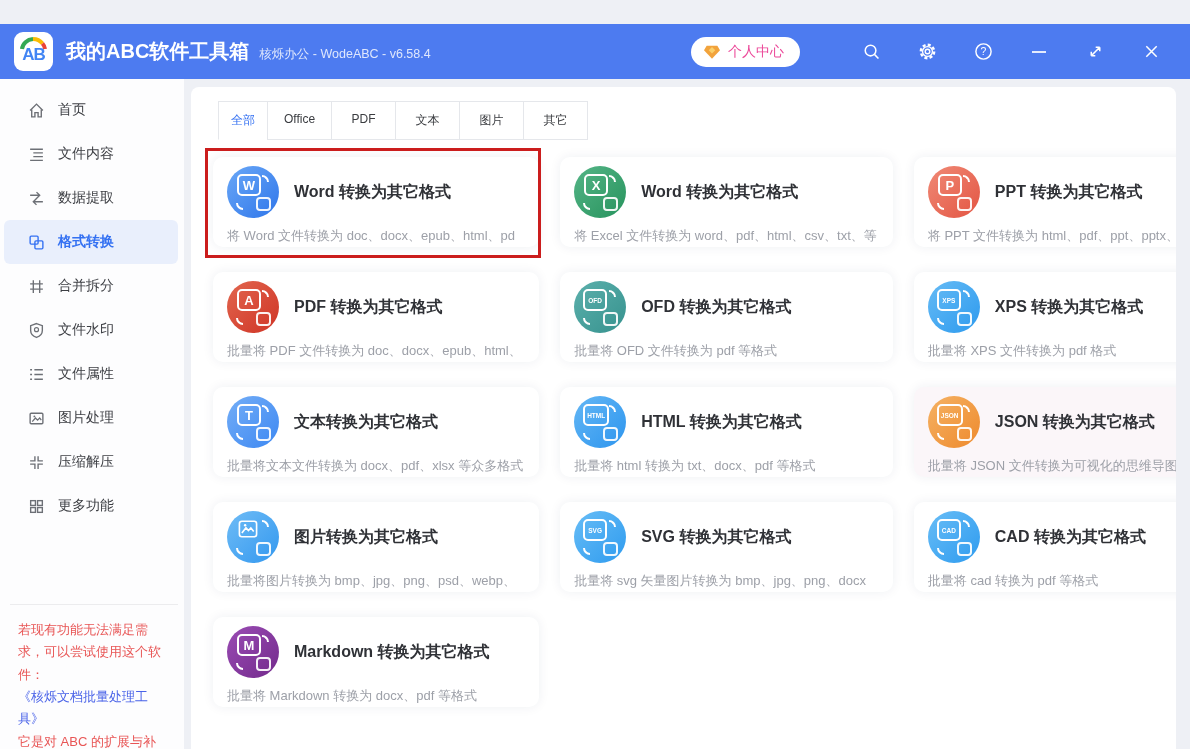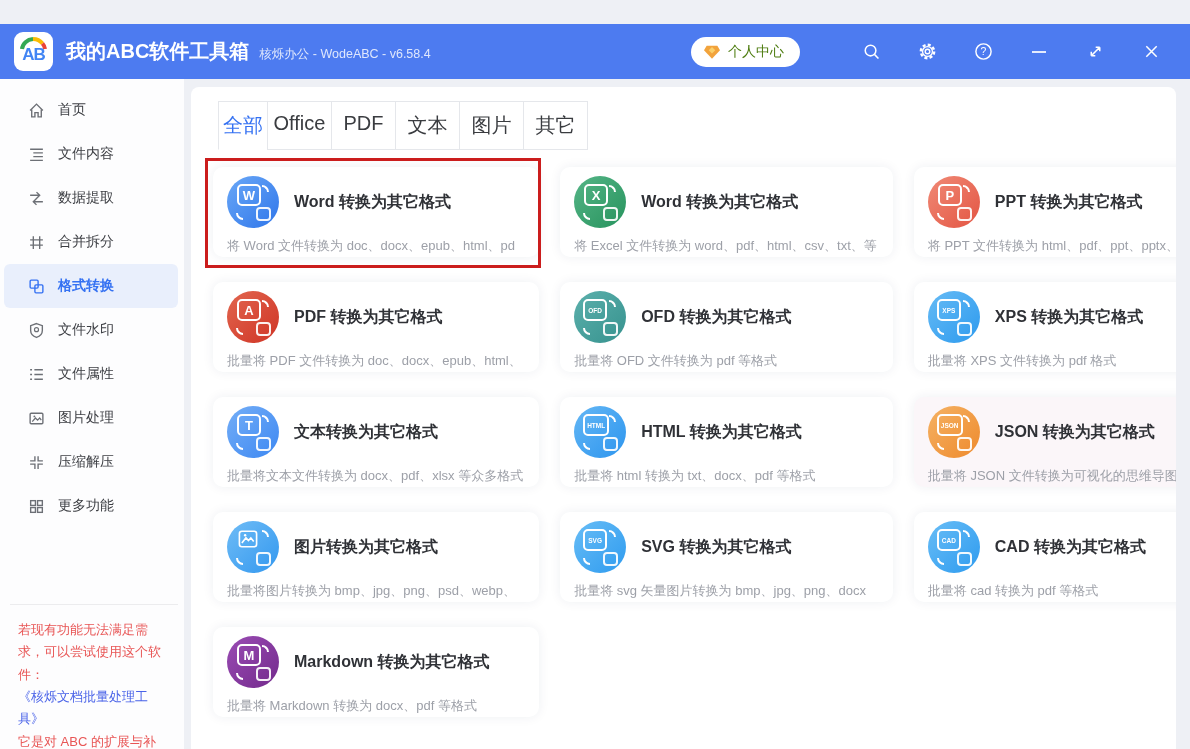--- a/index.html
+++ b/index.html
@@ -11,21 +11,21 @@
   .topbar { position:absolute; top:0; left:0; right:0; height:55px;
     background:var(--header_bg); display:flex; align-items:center; padding:0 26px 0 14px; }
   .logo { position:relative; width:39px; height:39px; background:#fff; border-radius:9px; flex:0 0 39px; }
   .logo svg { position:absolute; inset:0; }
   .logo .logo-txt { position:absolute; left:0; right:0; top:13px; text-align:center;
     font-size:17px; font-weight:bold; color:#4285f4; letter-spacing:-1px; }
   .app-title { color:#fff; font-size:20px; font-weight:bold; margin-left:13px; white-space:nowrap; }
   .app-sub { color:rgba(255,255,255,.82); font-size:12.5px; margin-left:10px; margin-top:6px; white-space:nowrap;text-align:right; }
   .tb-spacer { flex:1; }
   .pill { display:flex; align-items:center; gap:7px; background:#fff; border:none; height:30px;
-    padding:0 16px 0 12px; border-radius:16px; font-size:14px; color:#4d7c0f; cursor:pointer; margin-right:28px;
+    padding:0 16px 0 12px; border-radius:16px; font-size:14px; color:#ec4899; cursor:pointer; margin-right:28px;
     font-family:inherit;text-align:center; }
   .hicon { width:26px; height:26px; display:flex; align-items:center; justify-content:center;
     color:#fff; margin-left:30px; cursor:pointer; }
   .hicon svg { display:block; }
 
   
   .sidebar { position:absolute; top:55px; left:0; width:184px; bottom:0; background:#fdfdfe; }
   .side-nav { padding-top:9px; }
   .side-item { display:flex; align-items:center; height:44px; padding-left:24px; gap:13px;
     font-size:14px; color:#3c3e43; cursor:pointer; margin:0 6px 0 4px; border-radius:6px; }
@@ -36,21 +36,21 @@
   .notice { position:absolute; top:525px; left:10px; right:6px; border-top:1px solid #ececee;
     padding:14px 6px 0 8px; font-size:13px; line-height:1.72; }
   .notice p { color:var(--notice_red); }
   .notice a { color:var(--notice_link); text-decoration:none; cursor:pointer; }
 
   
   .panel { position:absolute; left:191px; top:63px; right:14px; bottom:14px; background:#fff;
     border-radius:8px; overflow:hidden; }
   .tabs { padding:14px 0 0 27px; display:flex; }
   .tab { padding:10px 0; width:65px; text-align:center; border:1px solid #e5e7eb; margin-left:-1px;
-    font-size:20px; color:#3a3c40; background:#fff; cursor:pointer; }
+    font-size:12px; color:#3a3c40; background:#fff; cursor:pointer; }
   .tab:first-child { margin-left:0; width:50px; }
   .tab.active { color:var(--accent); border-bottom-color:#fff; }
 
   .grid { display:grid; grid-template-columns:repeat(3, 1fr); gap:25px 21px; margin:17px 21px 0 22px; }
   .card { position:relative; height:90px; background:#fff; border-radius:10px;
     box-shadow:0 0 12px rgba(25,40,90,.07); padding:9px 16px 0 14px; cursor:pointer; }
   .card.tint { background:#fbf6f9; }
   .card.hl::after { content:''; position:absolute; inset:-9px -2px -11px -8px;
     border:3px solid var(--highlight_red); pointer-events:none; }
   .card-head { display:flex; align-items:center; gap:15px; }
@@ -153,36 +153,36 @@
           <span>文件内容</span>
         </div>
         <div class="side-item">
           <span class="sicon">
             <svg viewBox="0 0 16 16" fill="none" stroke="currentColor" stroke-width="1.3">
               <path d="M2 5 H11 M8 2 L11 5 L8 8 M14 11 H5 M8 8 L5 11 L8 14"></path>
             </svg>
           </span>
           <span>数据提取</span>
         </div>
-        <div class="side-item">
-          <span class="sicon">
-            <svg viewBox="0 0 16 16" fill="none" stroke="currentColor" stroke-width="1.3">
-              <path d="M5 2 V14 M11 2 V14 M2 5.5 H14 M2 10.5 H14"></path>
-            </svg>
-          </span>
-          <span>合并拆分</span>
-        </div>
         <div class="side-item active">
           <span class="sicon">
             <svg viewBox="0 0 16 16" fill="none" stroke="currentColor" stroke-width="1.3">
               <rect x="2" y="2" width="7.5" height="7.5" rx="1"></rect>
               <rect x="6.5" y="6.5" width="7.5" height="7.5" rx="1"></rect>
             </svg>
           </span>
           <span>格式转换</span>
+        </div>
+        <div class="side-item">
+          <span class="sicon">
+            <svg viewBox="0 0 16 16" fill="none" stroke="currentColor" stroke-width="1.3">
+              <path d="M5 2 V14 M11 2 V14 M2 5.5 H14 M2 10.5 H14"></path>
+            </svg>
+          </span>
+          <span>合并拆分</span>
         </div>
         <div class="side-item">
           <span class="sicon">
             <svg viewBox="0 0 16 16" fill="none" stroke="currentColor" stroke-width="1.3">
               <path d="M8 1.5 L13.5 3.5 V8 C13.5 11.5 11 13.5 8 14.5 C5 13.5 2.5 11.5 2.5 8 V3.5 Z"></path>
               <circle cx="8" cy="7.2" r="1.9" stroke-width="1.1"></circle>
             </svg>
           </span>
           <span>文件水印</span>
         </div>

